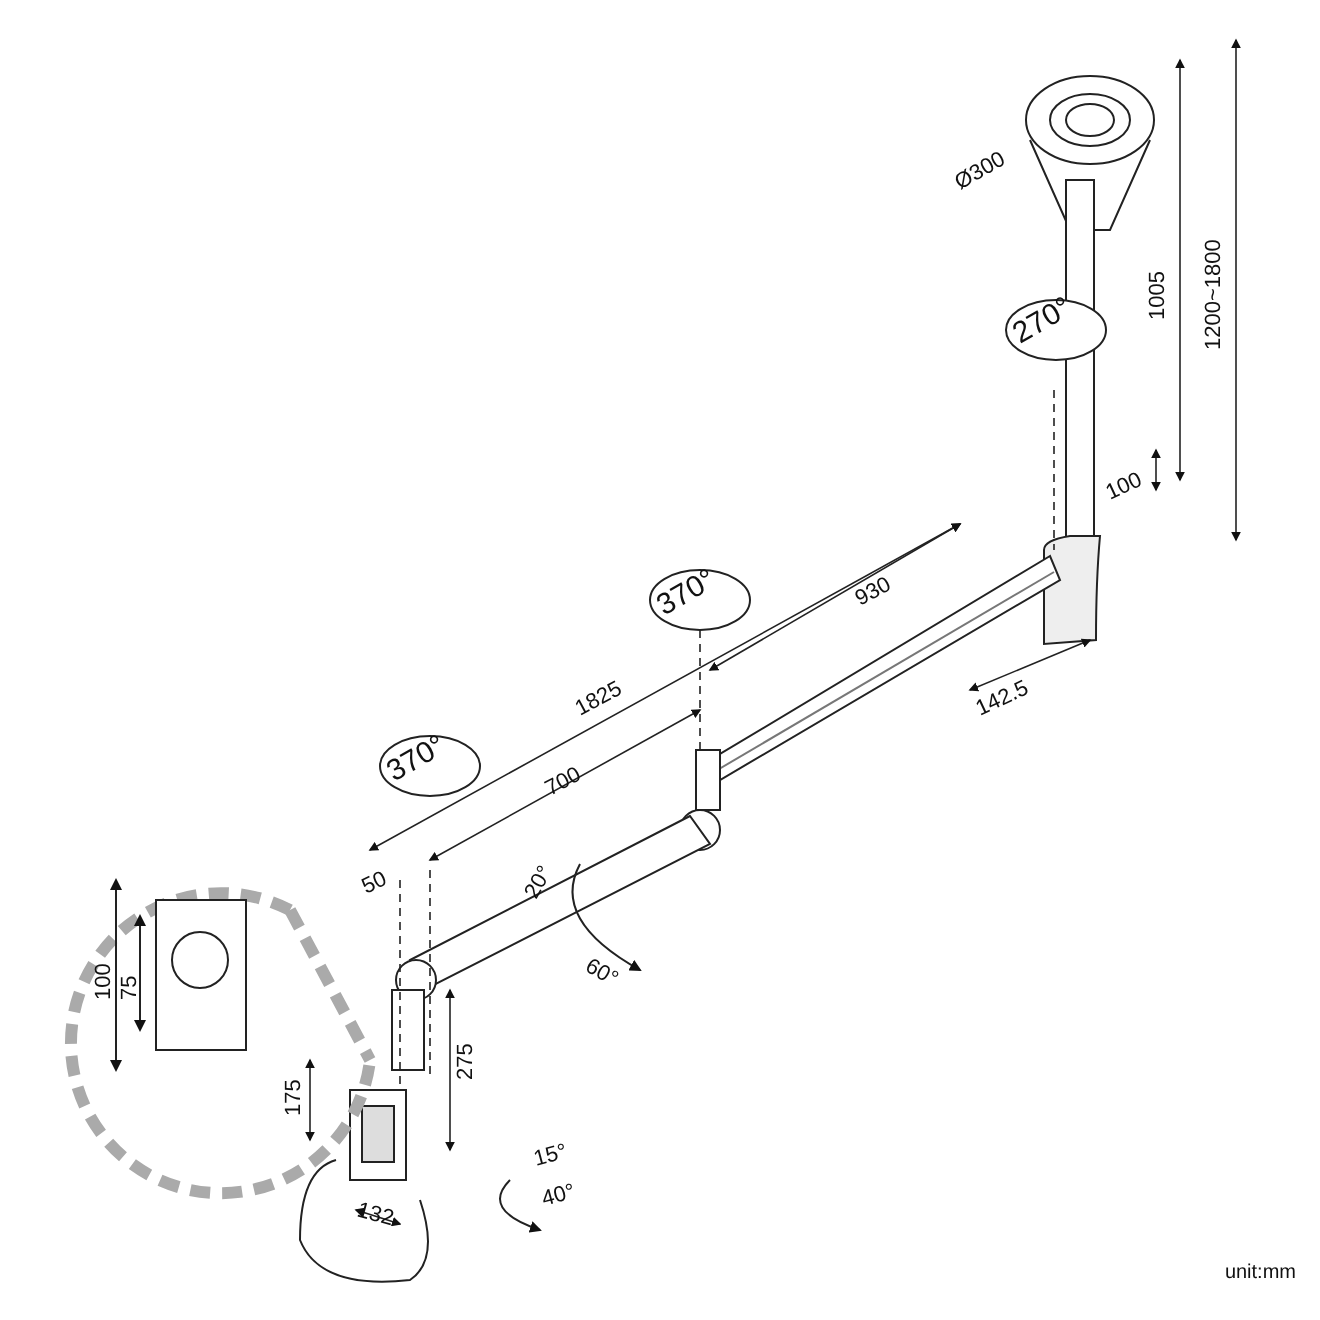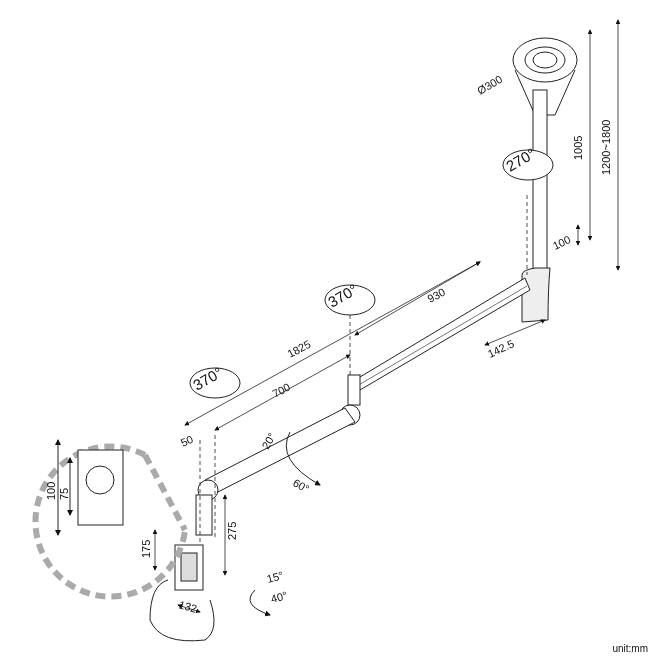--- a/index.html
+++ b/index.html
@@ -1,21 +1,21 @@
 <!DOCTYPE html>
 <html><head>
 <meta charset="utf-8">
 <style>
   html, body { margin:0; padding:0; background:#ffffff; }
   body { width:660px; height:660px; overflow:hidden; font-family:"Liberation Sans", sans-serif; }
   .canvas { position:relative; width:660px; height:660px; }
   svg { position:absolute; left:0; top:0; }
   .lbl { font-family:"Liberation Sans", sans-serif; font-size:11px; fill:#111; }
   .lbl-big { font-family:"Liberation Sans", sans-serif; font-size:15px; fill:#111; }
-  .unit { position:absolute; right:12px; bottom:6px; font-size:10px; color:#111; }
+  .unit { position:absolute; right:12px; bottom:18px; font-size:10px; color:#111; }
 </style>
 </head>
 <body>
 
 <div class="canvas">
 <svg width="660" height="660" viewBox="0 0 660 660">
   <defs>
     <marker id="ar" markerWidth="6" markerHeight="6" refX="5" refY="3" orient="auto">
       <path d="M0,0 L6,3 L0,6 z" fill="#111"></path>
     </marker>

